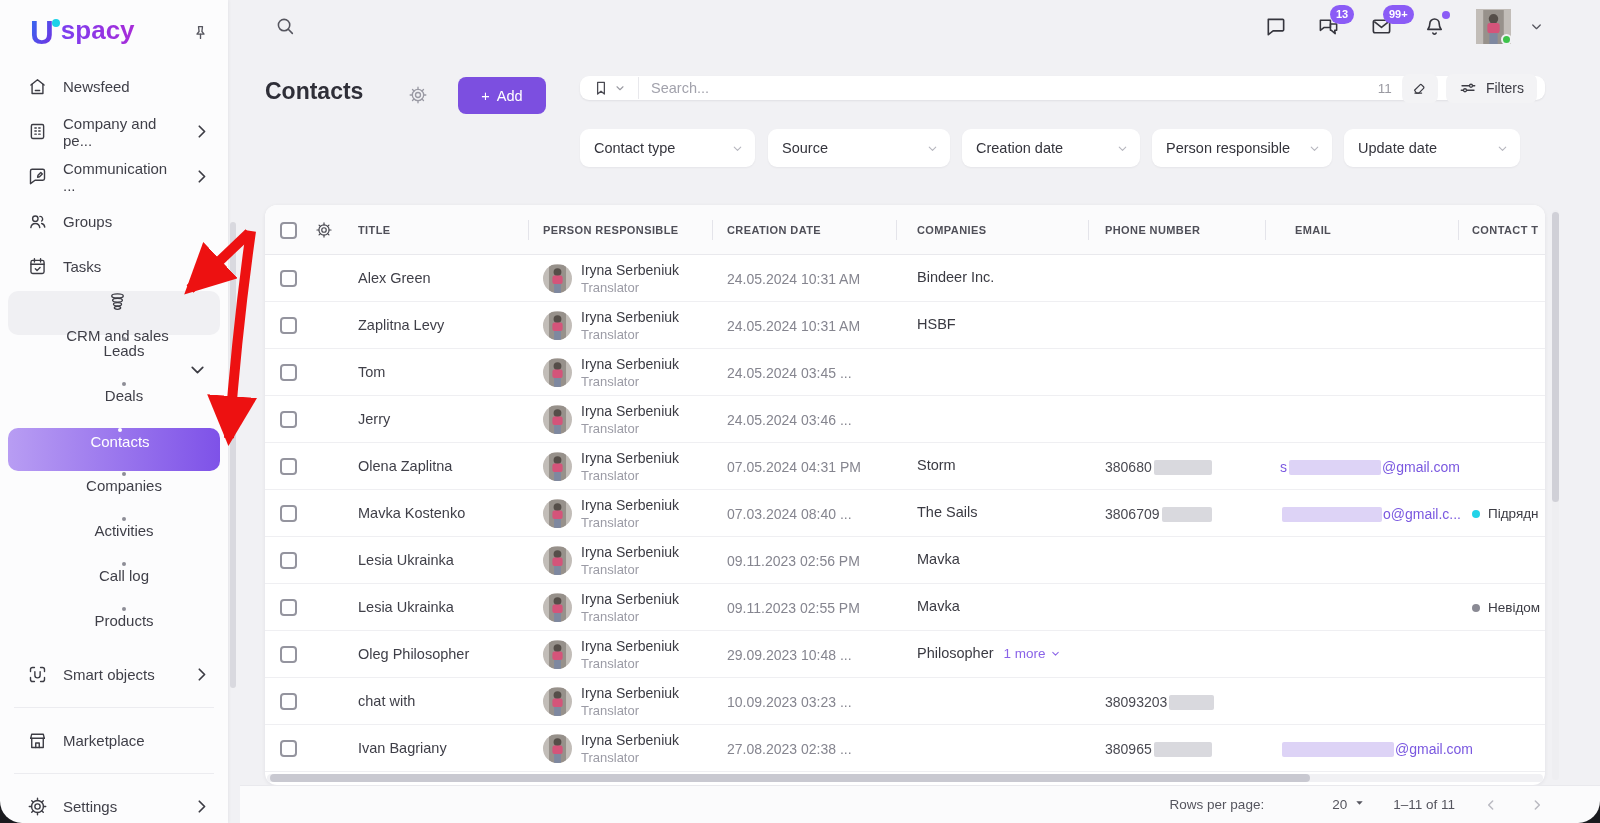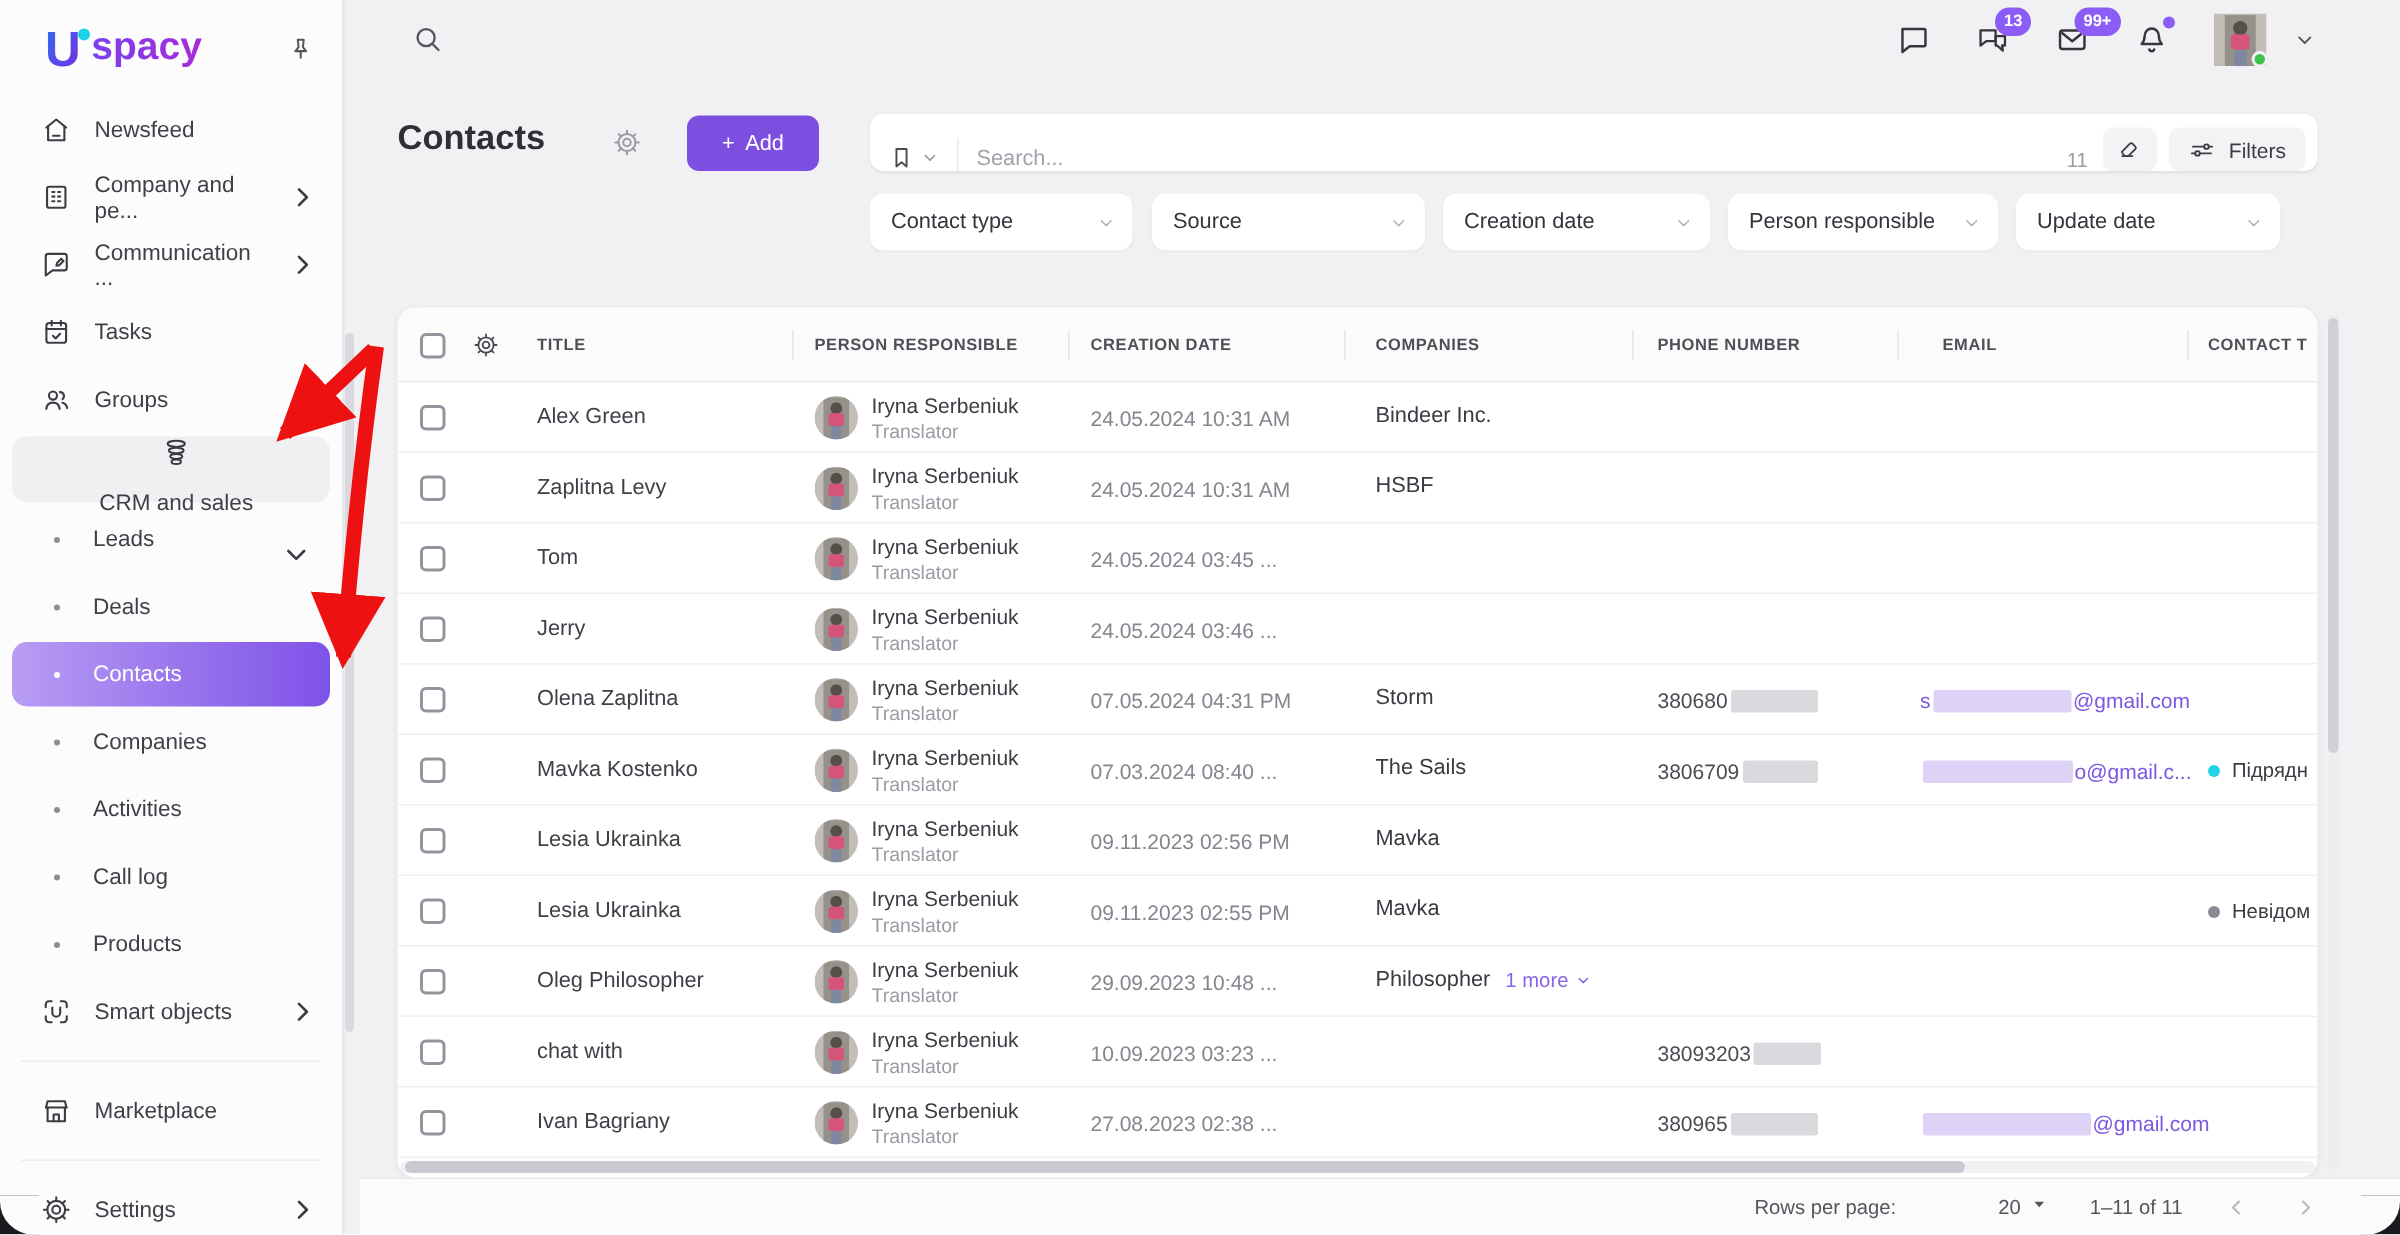--- a/index.html
+++ b/index.html
@@ -15,21 +15,21 @@
   .logo-row { display:flex; align-items:center; justify-content:space-between; padding:12px 18px 8px 30px; height:60px; }
   .logo { display:flex; align-items:flex-start; cursor:pointer; }
   .logo-u { font-size:33px; font-weight:800; line-height:1; background:linear-gradient(120deg,#2f6df0,#7a2be2); -webkit-background-clip:text; background-clip:text; color:transparent; }
   .logo-dot { width:8px; height:8px; border-radius:50%; background:#1bd2e8; margin:3px 1px 0 -2px; }
   .logo-text { font-size:26px; font-weight:700; line-height:1.15; background:linear-gradient(90deg,#7a3ff0,#a82bd8); -webkit-background-clip:text; background-clip:text; color:transparent; }
   .pin-ic { color:#55555e; }
   #sidebar-nav { padding-top:4px; }
   .sb-item { display:flex; align-items:center; height:45px; padding:0 16px 0 27px; gap:15px; color:#3f3f48; font-size:15px; cursor:pointer; }
   .sb-item .ic { color:#3c3c44; }
   .sb-item .ic svg { width:21px; height:21px; }
-  .sb-item.sub { padding-left:36px; gap:22px; }
+  .sb-item.sub { padding-left:36px; gap:1px;flex-direction:column; }
   .bullet { width:4px; height:4px; border-radius:50%; background:#8d8d96; flex:none; }
   .sb-item.open-group { background:#f0f0f3; border-radius:10px; margin:2px 8px; padding:0 12px 0 19px; height:44px;flex-direction:column; }
   .sb-item.active { background:linear-gradient(90deg,#b89df3,#7e52e8); border-radius:10px; margin:1px 8px; padding-left:28px; height:43px; color:#fff; }
   .sb-item.active .bullet { background:#fff; }
   .sb-chev { margin-left:auto; color:#5b5b64; }
   .sb-chev svg { width:14px; height:14px; }
   .sb-div { height:1px; background:#ececf0; margin:10px 14px; }
   .sb-scroll { position:absolute; left:230px; top:222px; width:6px; height:466px; border-radius:3px; background:#d9d9df; z-index:12; }
 
   
@@ -43,21 +43,21 @@
   .avatar-wrap { position:relative; width:35px; height:35px; cursor:pointer; }
   .avatar { width:35px; height:35px; border-radius:50%; overflow:hidden; }
   .online-dot { position:absolute; right:-1px; bottom:-1px; width:11px; height:11px; border-radius:50%; background:#3ec34b; border:2px solid #f1f1f4; }
   .tb-chev { color:#55555e; margin-left:-12px; cursor:pointer; }
 
   
   .main { position:absolute; left:240px; top:52px; right:0; bottom:0; background:#f1f1f4; }
   .page-title { position:absolute; left:25px; top:26px; font-size:23px; font-weight:600; color:#2f2f38; }
   .title-gear { position:absolute; left:168px; top:33px; color:#9a9aa4; cursor:pointer; }
   .add-btn { position:absolute; left:218px; top:25px; width:88px; height:37px; background:#7c4fe0; color:#fff; border:none; border-radius:8px; font-size:14.5px; font-weight:500; font-family:inherit; display:flex; align-items:center; justify-content:center; gap:7px; cursor:pointer; }
-  .searchbar { position:absolute; left:340px; top:24px; width:965px; height:38px; background:#fff; border-radius:9px; box-shadow:0 1px 2px rgba(20,20,40,.08); display:flex; align-items:flex-end; padding:0 8px 0 12px; }
+  .searchbar { position:absolute; left:340px; top:24px; width:965px; height:24px; background:#fff; border-radius:9px; box-shadow:0 1px 2px rgba(20,20,40,.08); display:flex; align-items:center; padding:0 8px 0 12px; }
   .sb-book { color:#4a4a52; cursor:pointer; display:flex; align-items:center; gap:4px; }
   .sb-book .mini { color:#9a9aa2; }
   .sb-sep { width:1px; height:22px; background:#e8e8ec; margin:0 12px; }
   .search-input { flex:1; border:none; outline:none; background:transparent; font-size:14.5px; font-family:inherit; color:#3c3c44; }
   .search-input::placeholder { color:#a2a2ac; }
   .s-count { color:#9a9aa2; font-size:13.5px; margin:0 10px; }
   .mini-btn { width:36px; height:29px; background:#f3f3f5; border-radius:7px; display:flex; align-items:center; justify-content:center; color:#3c3c44; cursor:pointer; margin-right:8px; }
   .filters-btn { height:29px; background:#f3f3f5; border-radius:7px; display:flex; align-items:center; padding:0 13px; gap:9px; font-size:14px; color:#3c3c44; cursor:pointer; }
 
   .toggle { position:absolute; left:25px; top:77px; height:38px; background:#e9e6f2; border-radius:19px; display:flex; align-items:stretch; }
@@ -166,37 +166,37 @@
           <span class="sb-label">Communication ...</span>
           <span class="ic sb-chev">
             <svg viewBox="0 0 24 24" fill="none" stroke="currentColor" stroke-width="2" stroke-linecap="round" stroke-linejoin="round">
               <polyline points="9.5,6 15.5,12 9.5,18"></polyline>
             </svg>
           </span>
         </div>
         <div class="sb-item">
           <span class="ic ">
             <svg viewBox="0 0 24 24" fill="none" stroke="currentColor" stroke-width="1.6" stroke-linecap="round" stroke-linejoin="round">
-              <rect x="4.5" y="5" width="15" height="15" rx="2"></rect>
-              <path d="M4.5 9.5h15M8.5 3.2v3.6M15.5 3.2v3.6"></path>
-              <path d="M9.5 14.7l2 2 3.4-3.6"></path>
-            </svg>
-          </span>
-          <span class="sb-label">Tasks</span>
-        </div>
-        <div class="sb-item">
-          <span class="ic ">
-            <svg viewBox="0 0 24 24" fill="none" stroke="currentColor" stroke-width="1.6" stroke-linecap="round" stroke-linejoin="round">
               <circle cx="9.5" cy="8.8" r="3.1"></circle>
               <path d="M4.4 19c.4-3 2.5-4.8 5.1-4.8s4.7 1.8 5.1 4.8"></path>
               <path d="M14.8 6.2a3 3 0 0 1 2 5.3"></path>
               <path d="M16.7 14.3c1.9.4 3.2 1.8 3.6 4"></path>
             </svg>
           </span>
           <span class="sb-label">Groups</span>
+        </div>
+        <div class="sb-item">
+          <span class="ic ">
+            <svg viewBox="0 0 24 24" fill="none" stroke="currentColor" stroke-width="1.6" stroke-linecap="round" stroke-linejoin="round">
+              <rect x="4.5" y="5" width="15" height="15" rx="2"></rect>
+              <path d="M4.5 9.5h15M8.5 3.2v3.6M15.5 3.2v3.6"></path>
+              <path d="M9.5 14.7l2 2 3.4-3.6"></path>
+            </svg>
+          </span>
+          <span class="sb-label">Tasks</span>
         </div>
         <div class="sb-item open-group">
           <span class="ic ">
             <svg viewBox="0 0 24 24" fill="none" stroke="currentColor" stroke-width="1.5">
               <ellipse cx="12" cy="5.6" rx="6.6" ry="2.3"></ellipse>
               <ellipse cx="12" cy="10.6" rx="5.6" ry="2.1"></ellipse>
               <ellipse cx="12" cy="15.2" rx="4.6" ry="1.9"></ellipse>
               <ellipse cx="12" cy="19.2" rx="3.6" ry="1.7"></ellipse>
             </svg>
           </span>

